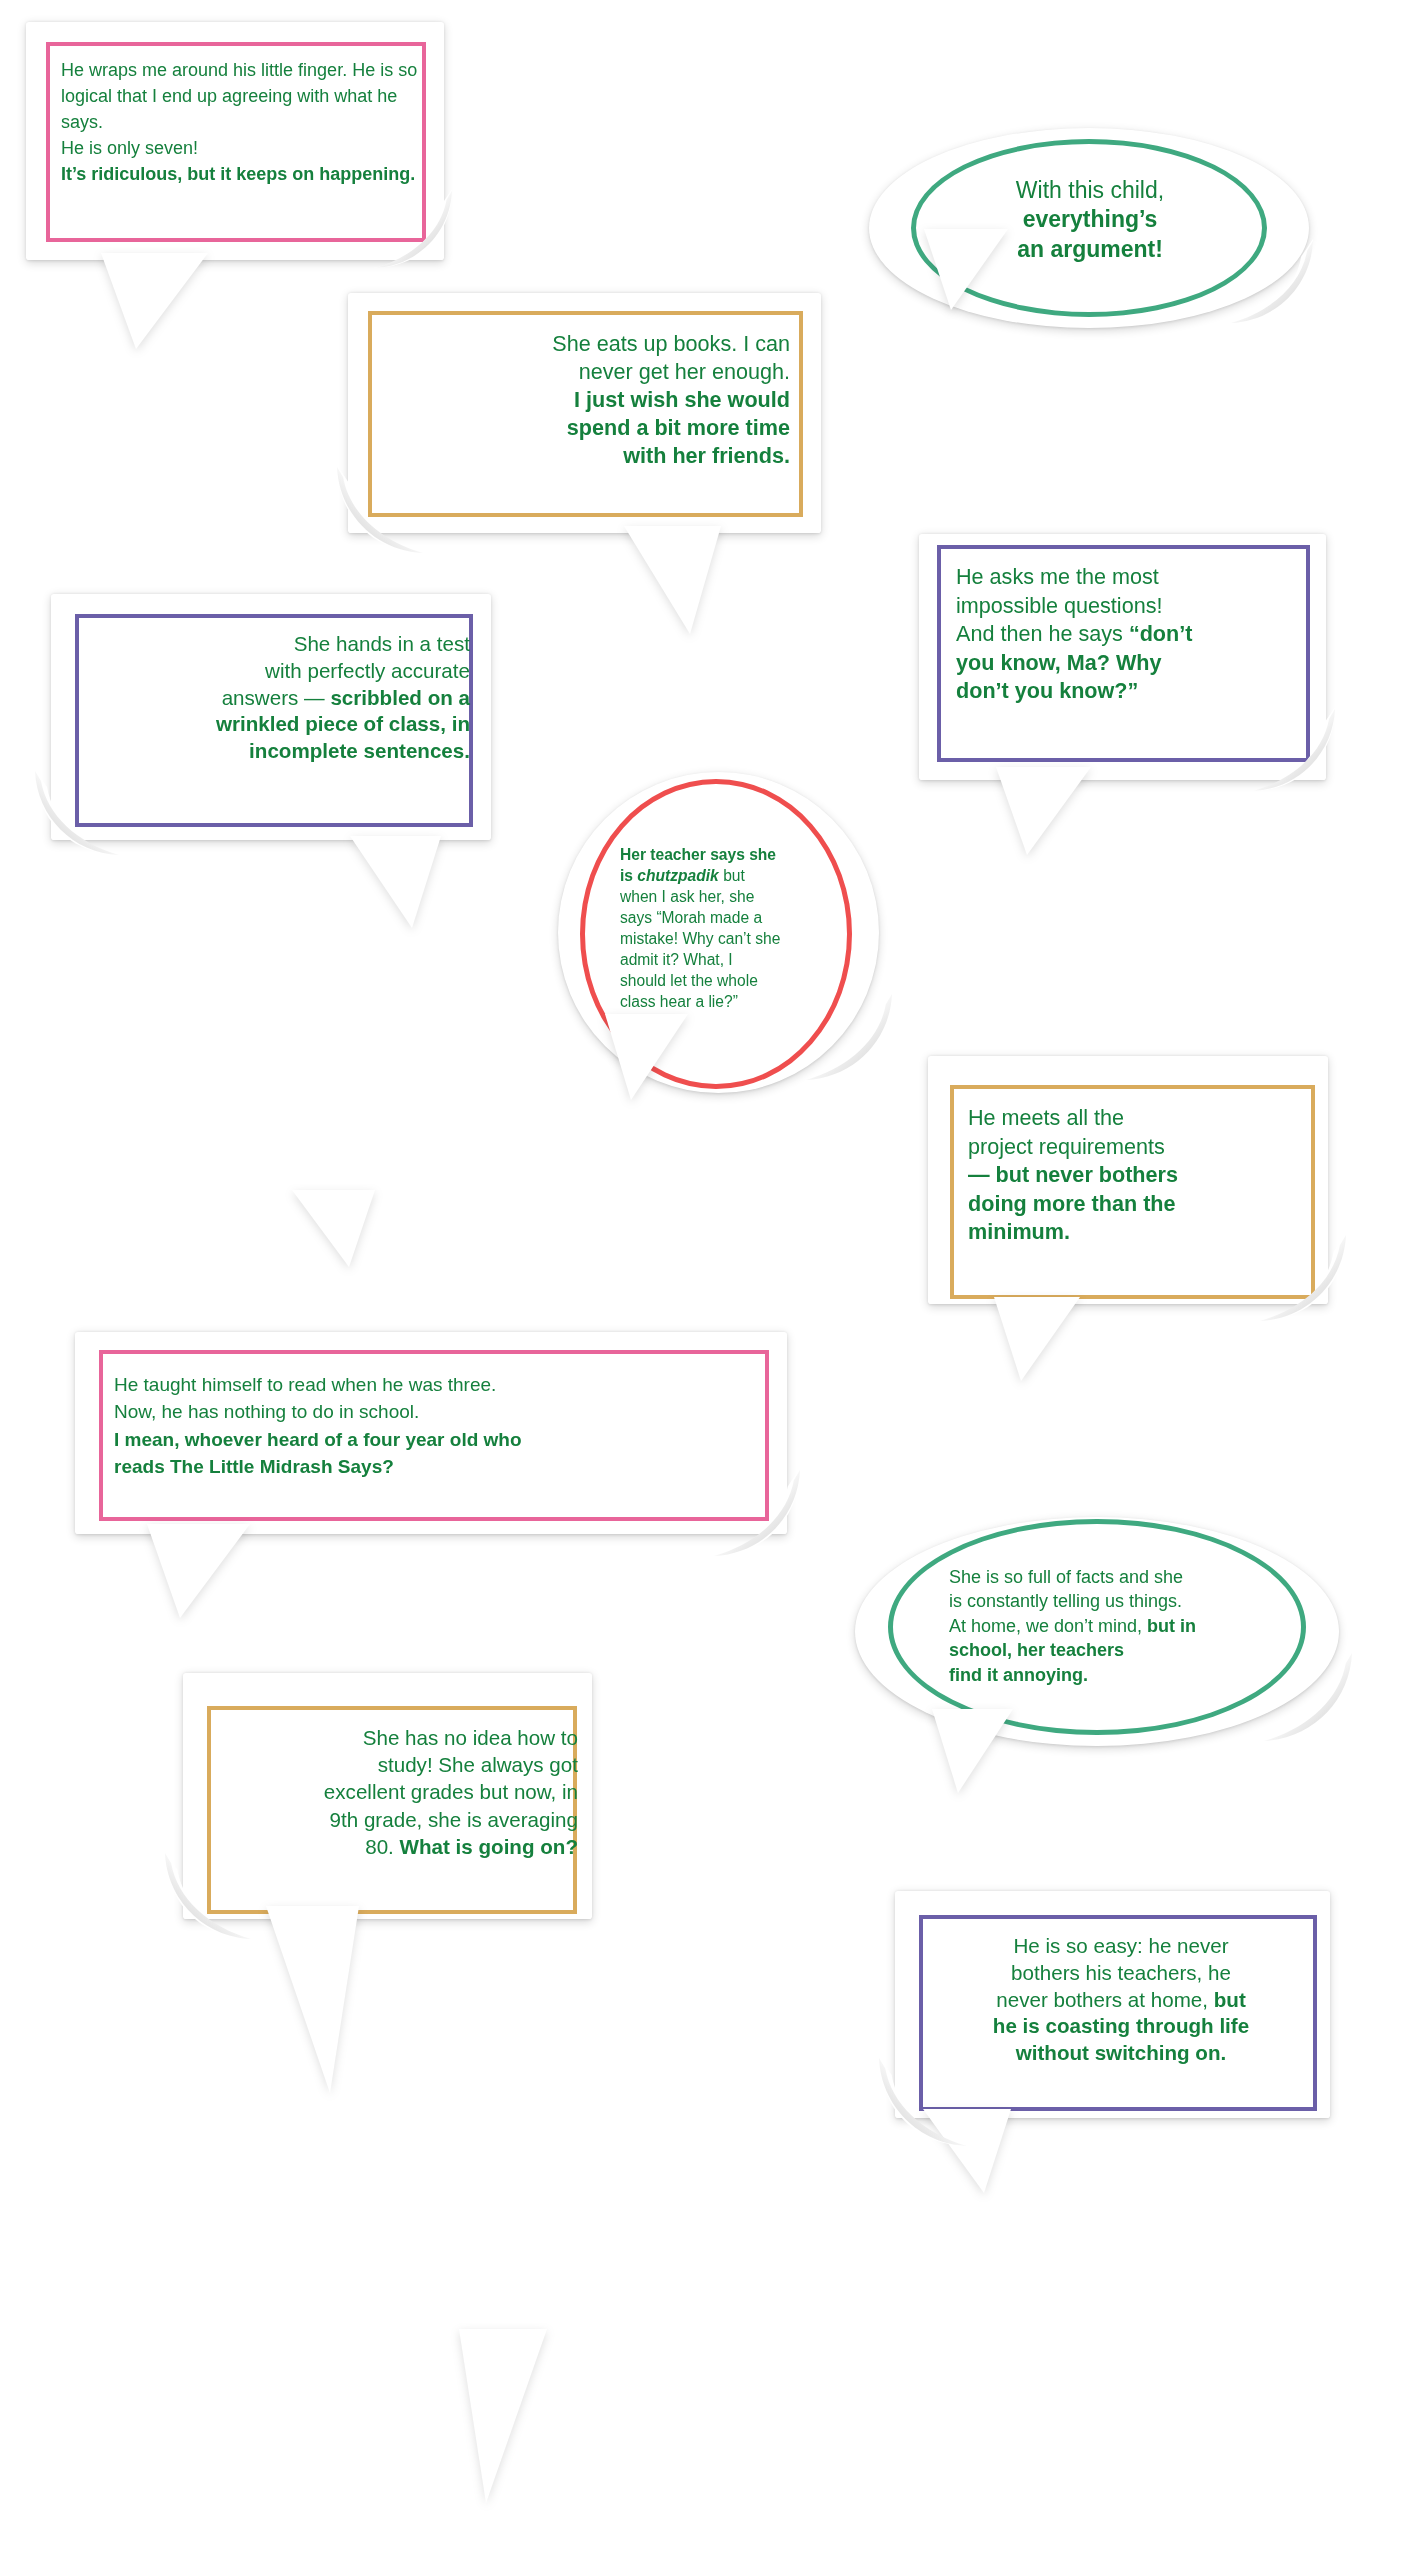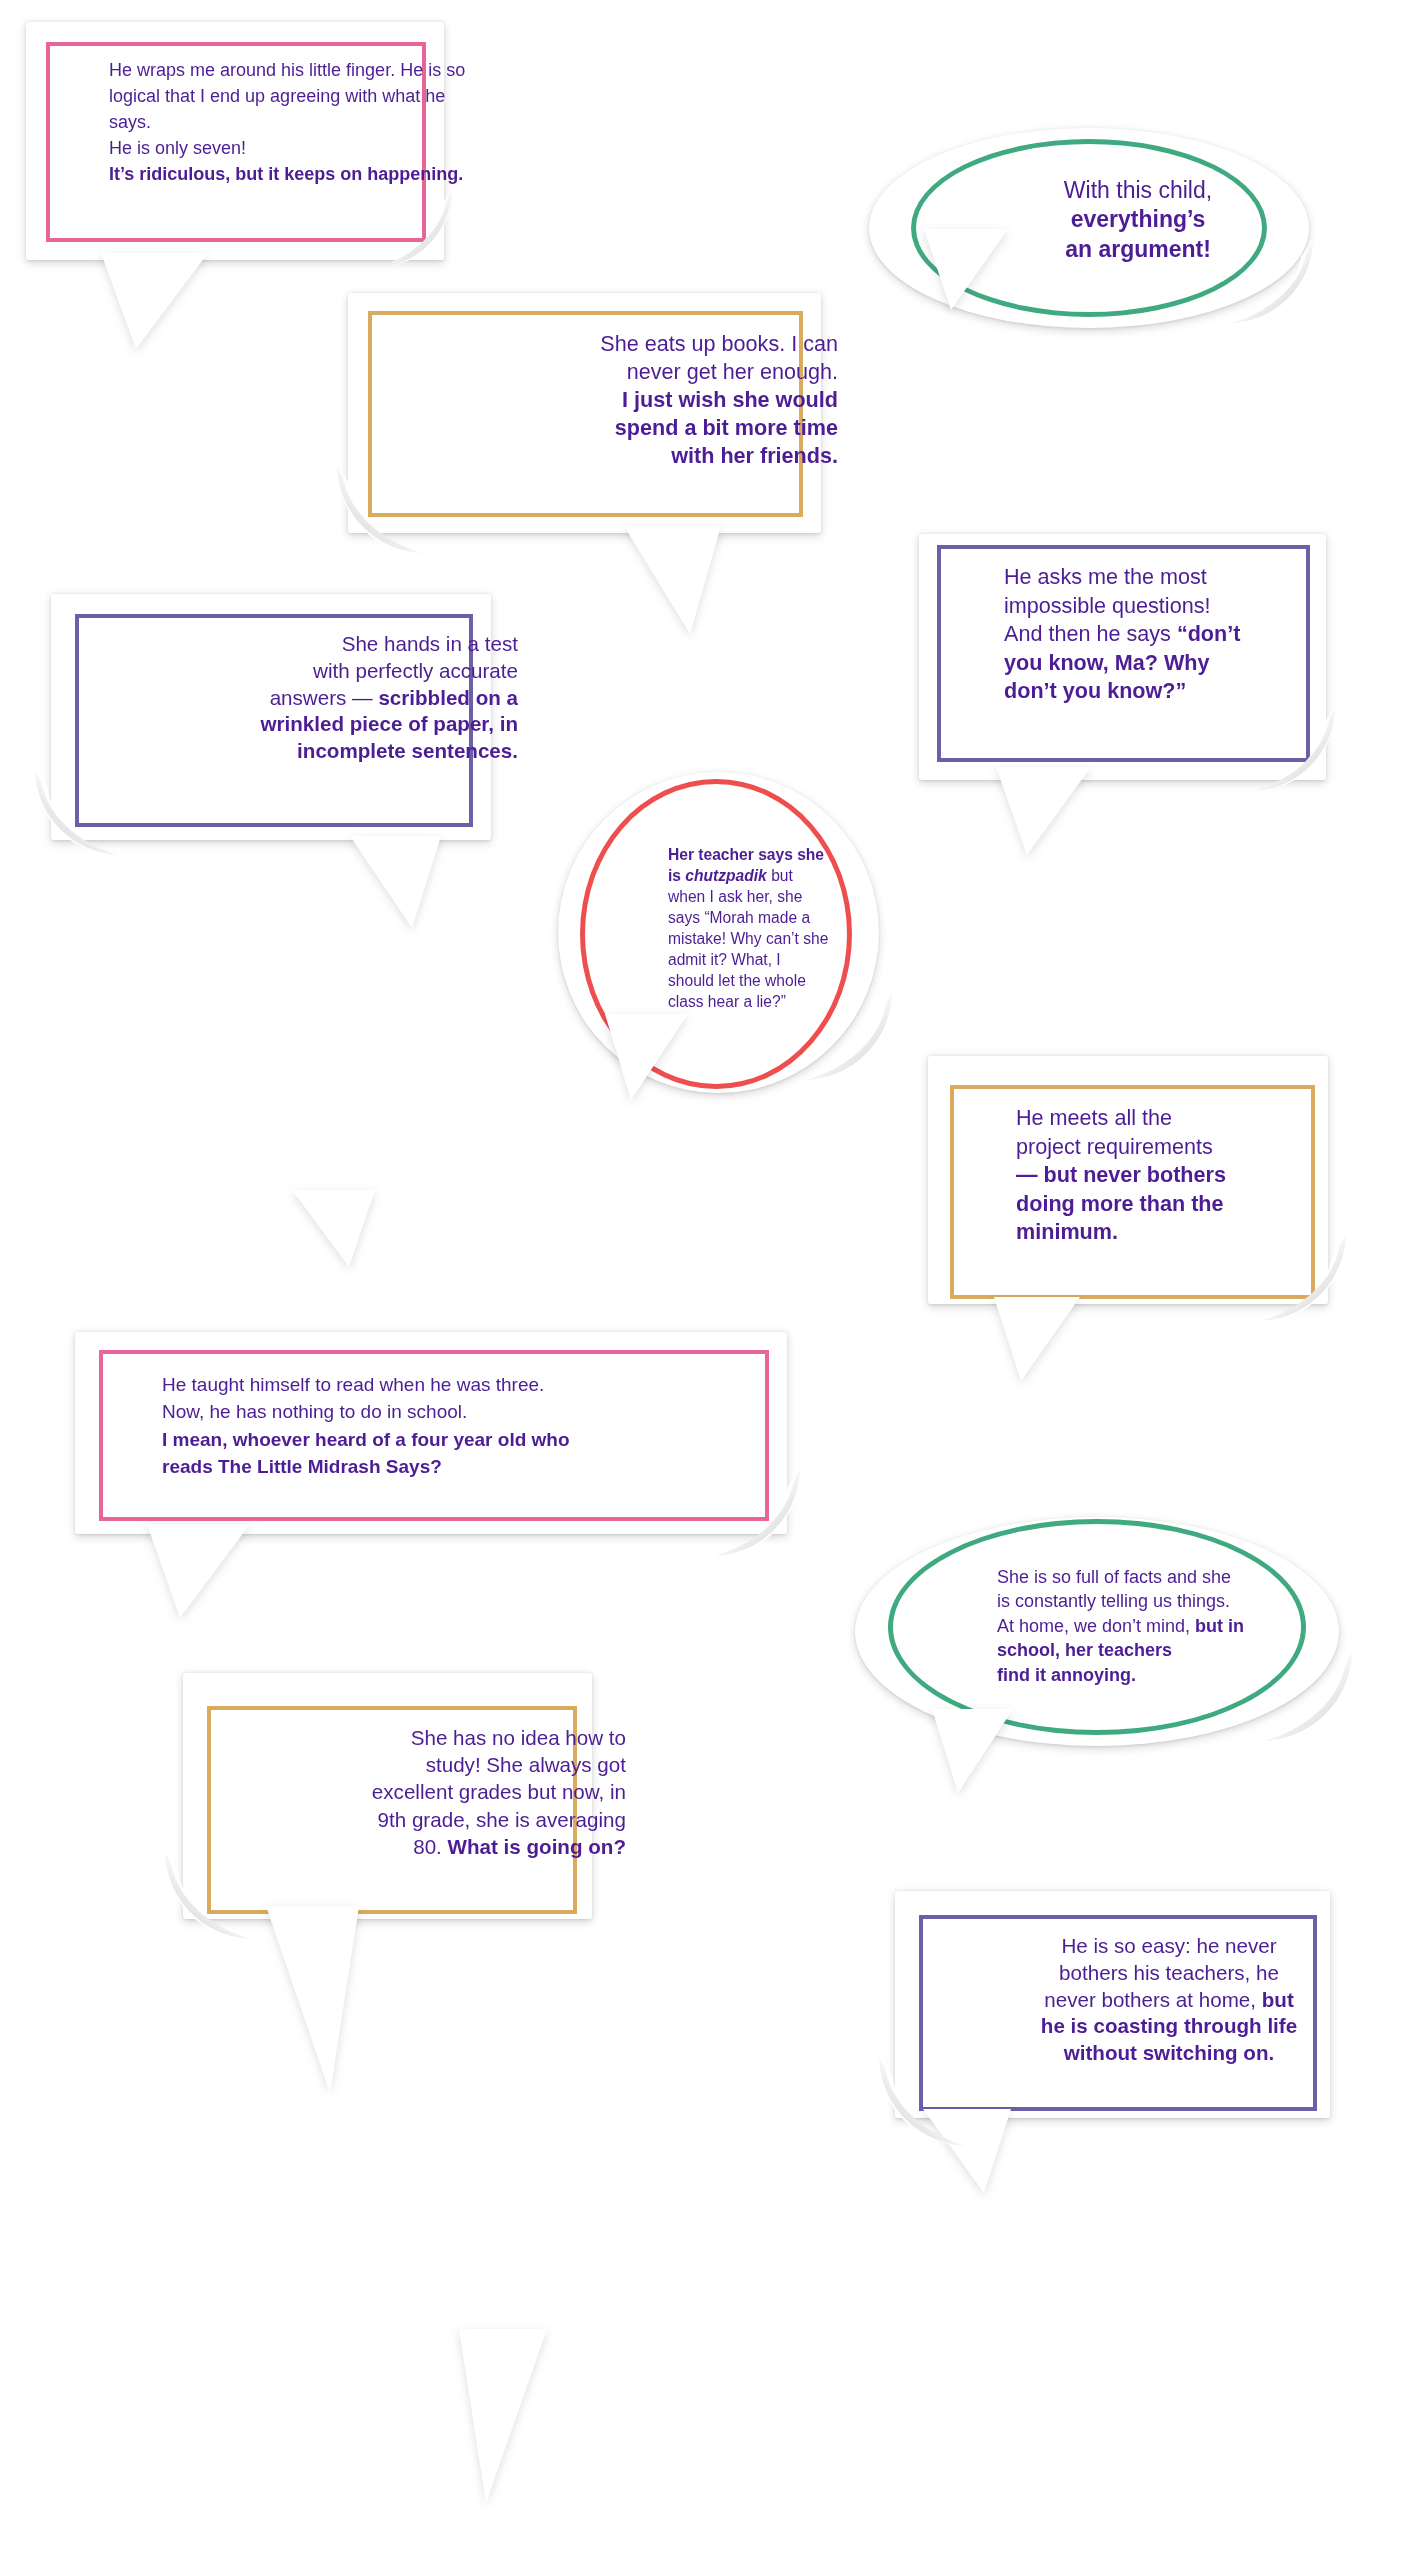--- a/index.html
+++ b/index.html
@@ -38,25 +38,24 @@
   .frame.rect-frame { border-width: 4.6px; }
   .frame.ellipse-frame {
     border-width: 5.5px;
     border-radius: 50%;
   }
 
   
   .txt {
     position: absolute;
     box-sizing: border-box;
-    color: #4c1d95;
+    color: #15803d;
     line-height: 1.30;
     white-space: pre-line;
     z-index: 4;
-    margin-left: 48px;
   }
   .txt b { font-weight: 700; }
   .txt i { font-style: italic; }
 
   
   .tail {
     position: absolute;
     width: 0;
     height: 0;
     z-index: 1;
@@ -145,21 +144,21 @@
       <path d="M86 2 C84 48 48 84 2 86 C44 74 74 46 80 12 Z" fill="url(#cg1)"></path>
     </svg>
   </div>
 
   <div class="tail" style="left:350px; top:836px; border-left:62px solid transparent; border-right:29px solid transparent; border-top:92px solid #ffffff;"></div>
   <div class="bubble rect" style="left:51px; top:594px; width:440px; height:246px;">
     <div class="frame rect-frame" style="left:24px; top:20px; right:18.3px; bottom:13px; border-color:#6B5FA8;"></div>
     <div class="txt" style="left:39px; top:37px; width:380px; font-size:20.6px; text-align:right; line-height:1.30;">She hands in a test
 with perfectly accurate
 answers — <b>scribbled on a
-wrinkled piece of paper, in
+wrinkled piece of class, in
 incomplete sentences.</b></div>
     <svg class="curl" viewBox="0 0 86 86" style="left:-16.5px; bottom:-14.7px; width:86px; height:86px;">
       <path d="M0 0 C0 50 36 86 86 86 C46 80 18 52 12 18 Z" fill="#ffffff"></path>
       <path d="M0 2 C2 48 38 84 84 86 C42 74 12 46 6 12 Z" fill="url(#cg2)"></path>
     </svg>
   </div>
 
   <div class="tail" style="left:605px; top:1014px; border-left:26px solid transparent; border-right:57px solid transparent; border-top:86px solid #ffffff;"></div>
   <div class="bubble circle" style="left:558px; top:772px; width:321px; height:321px;">
     <div class="frame ellipse-frame" style="left:22px; top:7.3px; right:27.5px; bottom:3.7px; border-color:#EF4E4E;"></div>

